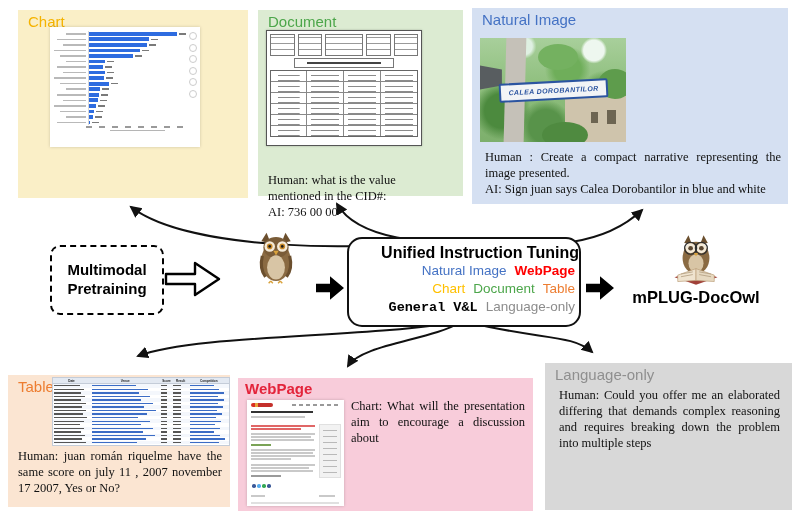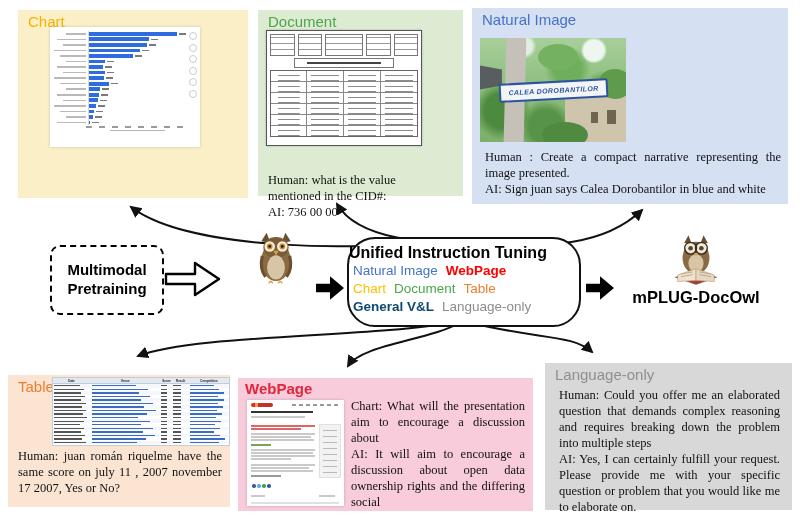--- a/index.html
+++ b/index.html
@@ -88,21 +88,21 @@
   .w-side{position:absolute;right:3px;top:24px;width:20px;height:52px;background:#f2f2f2;
      border:0.5px solid #e0e0e0;
      background-image:repeating-linear-gradient(to bottom,transparent 0 2px,#b9b9b9 2px 3px,transparent 3px 6px);
      background-size:70% 100%;background-position:center 3px;background-repeat:no-repeat;}
   .w-dot{position:absolute;width:3.5px;height:3.5px;border-radius:50%;}
 
   
   .pretrain-box{position:absolute;border:2px dashed #000;border-radius:10px;background:#fff;
      display:flex;align-items:center;justify-content:center;text-align:center;
      font-weight:bold;font-size:15px;line-height:1.25;white-space:pre-line;}
-  .uit-box{position:absolute;border:2.5px solid #111;border-radius:28px;background:#fff;text-align:left;}
+  .uit-box{position:absolute;border:2.5px solid #111;border-radius:15px;background:#fff;text-align:right;}
   .uit-title{font-weight:bold;font-size:16px;margin-top:5px;}
   .uit-line{font-size:13.5px;line-height:18px;}
   .uit-line span{margin:0 4px;}
   .flow-label{position:absolute;text-align:center;font-size:16.5px;color:#000;}
   .bold{font-weight:bold;}
 
   svg{display:block;}
 </style>
 </head>
 <body>
@@ -416,21 +416,21 @@
 
   <div class="uit-box" style="left:347px;top:237px;width:230px;height:86px;">
     <div class="uit-title">Unified Instruction Tuning</div>
     <div class="uit-line">
       <span style="color: rgb(68, 114, 196);">Natural Image</span><span class="bold" style="color: rgb(255, 0, 0);">WebPage</span>
     </div>
     <div class="uit-line">
       <span style="color: rgb(255, 192, 0);">Chart</span><span style="color: rgb(76, 166, 74);">Document</span><span style="color: rgb(237, 125, 49);">Table</span>
     </div>
     <div class="uit-line">
-      <span class="bold" style="color: #0c4a6e;">General V&amp;L</span><span style="color: rgb(140, 140, 140);">Language-only</span>
+      <span class="bold" style="color: #000000; font-family: Liberation Mono, monospace;">General V&amp;L</span><span style="color: rgb(140, 140, 140);">Language-only</span>
     </div>
   </div>
 
   <svg class="abs" style="left:586px;top:276px;" width="28" height="24" viewBox="0 0 26 22">
     <polygon points="0,7 13,7 13,0 26,11 13,22 13,15 0,15" fill="#000"></polygon>
   </svg>
 
   <svg class="abs" style="left:668px;top:230px;" width="56" height="58" viewBox="0 0 52 54">
     <polygon points="15,12 19,5 22,13" fill="#6b4f2e"></polygon>
     <polygon points="37,12 33,5 30,13" fill="#6b4f2e"></polygon>
@@ -784,25 +784,23 @@
       <div class="w-dot" style="left:5px;top:84px;background:#3b5998;"></div>
       <div class="w-dot" style="left:10px;top:84px;background:#55acee;"></div>
       <div class="w-dot" style="left:15px;top:84px;background:#34a853;"></div>
       <div class="w-dot" style="left:20px;top:84px;background:#3b5998;"></div>
       <div class="w-line" style="top:95px;width:14px;"></div>
       <div class="w-line" style="top:95px;left:72px;width:16px;"></div>
       <div class="w-line" style="top:102px;width:88px;background:#e0e0e0;"></div>
     </div>
     <div class="qa" style="left:113px;top:20px;width:174px;">
       <span>Chart: What will the presentation aim to encourage a discussion about</span>
-      <div style="text-align:justify;">AI: It will aim to encourage a discussion about open data ownership rights and the differing social</div>
     </div>
   </div>
 
   <div class="panel" style="left:545px;top:363px;width:247px;height:147px;background:#D8D8D8;">
     <div class="panel-label" style="color: rgb(143, 143, 143);">Language-only</div>
     <div class="qa" style="left:14px;top:24px;width:221px;text-align:justify;">
-      <span>Human: Could you offer me an elaborated question that demands complex reasoning and requires breaking down the problem into multiple steps</span>
-      <div style="text-align:justify;">AI: Yes, I can certainly fulfill your request. Please provide me with your specific question or problem that you would like me to elaborate on.</div>
+      <span>Human: Could you offer me an elaborated differing that demands complex reasoning and requires breaking down the problem into multiple steps</span>
     </div>
   </div>
 
 </div>
 
 </body></html>

